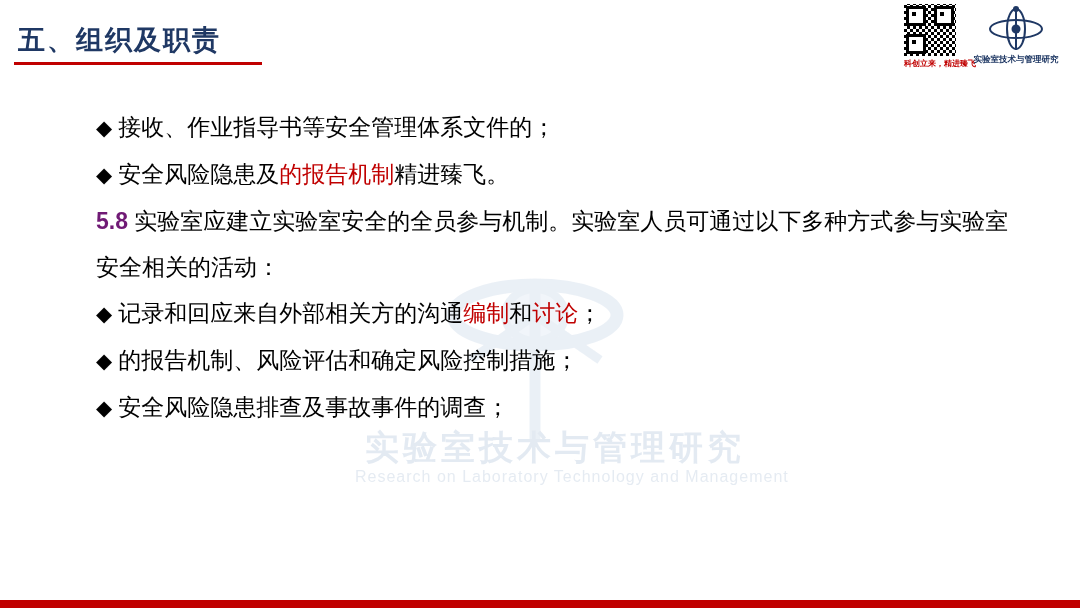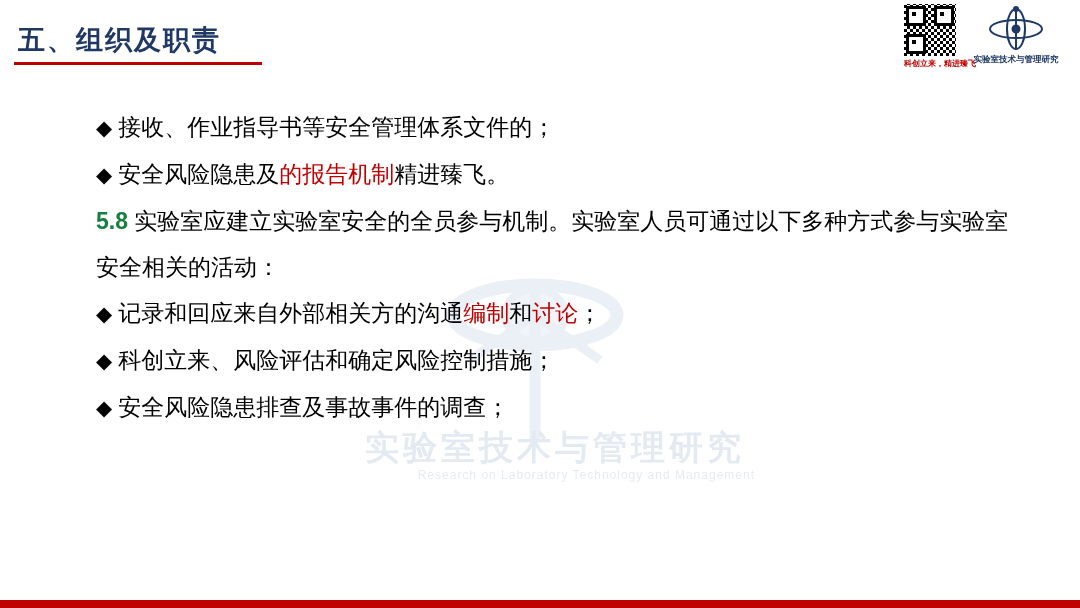--- a/index.html
+++ b/index.html
@@ -146,21 +146,21 @@
     letter-spacing: 4px;
     white-space: nowrap;
   }
   #wm-subtext {
     position: absolute;
     left: 355px;
     top: 288px;
     width: 400px;
     text-align: right;
     color: #ccd8e6;
-    font-size: 12px;
+    font-size: 16px;
     letter-spacing: 1px;
     white-space: nowrap;
   }
 
   
   #body-text {
     position: absolute;
     left: 96px;
     top: 104px;
     width: 940px;
@@ -173,21 +173,21 @@
   }
   .bullet {
     color: #000000;
     font-size: 21px;
     margin-right: 6px;
   }
   .red {
     color: #c00000;
   }
   .bold-red {
-    color: #15803d;
+    color: #701a75;
     font-weight: bold;
   }
   .para {
     font-size: 23px;
     line-height: 46px;
     color: #000000;
     width: 920px;
   }
 
   
@@ -244,18 +244,18 @@
     </div>
     <div id="wm-text">实验室技术与管理研究</div>
     <div id="wm-subtext">Research on Laboratory Technology and Management</div>
   </div>
 
   <div id="body-text">
       <div class="line"><span class="bullet">◆</span><span>接收、作业指导书等安全管理体系文件的；</span></div>
       <div class="line"><span class="bullet">◆</span><span>安全风险隐患及</span><span class="red">的报告机制</span><span>精进臻飞。</span></div>
       <div class="para"><span class="bold-red">5.8</span><span> 实验室应建立实验室安全的全员参与机制。实验室人员可通过以下多种方式参与实验室安全相关的活动：</span></div>
       <div class="line"><span class="bullet">◆</span><span>记录和回应来自外部相关方的沟通</span><span class="red">编制</span><span>和</span><span class="red">讨论</span><span>；</span></div>
-      <div class="line"><span class="bullet">◆</span><span>科创立来、风险评估和确定风险控制措施；</span></div>
+      <div class="line"><span class="bullet">◆</span><span>的报告机制、风险评估和确定风险控制措施；</span></div>
       <div class="line"><span class="bullet">◆</span><span>安全风险隐患排查及事故事件的调查；</span></div>
     </div>
 
   <div id="footer-bar"></div>
 </div>
 
 </body></html>

